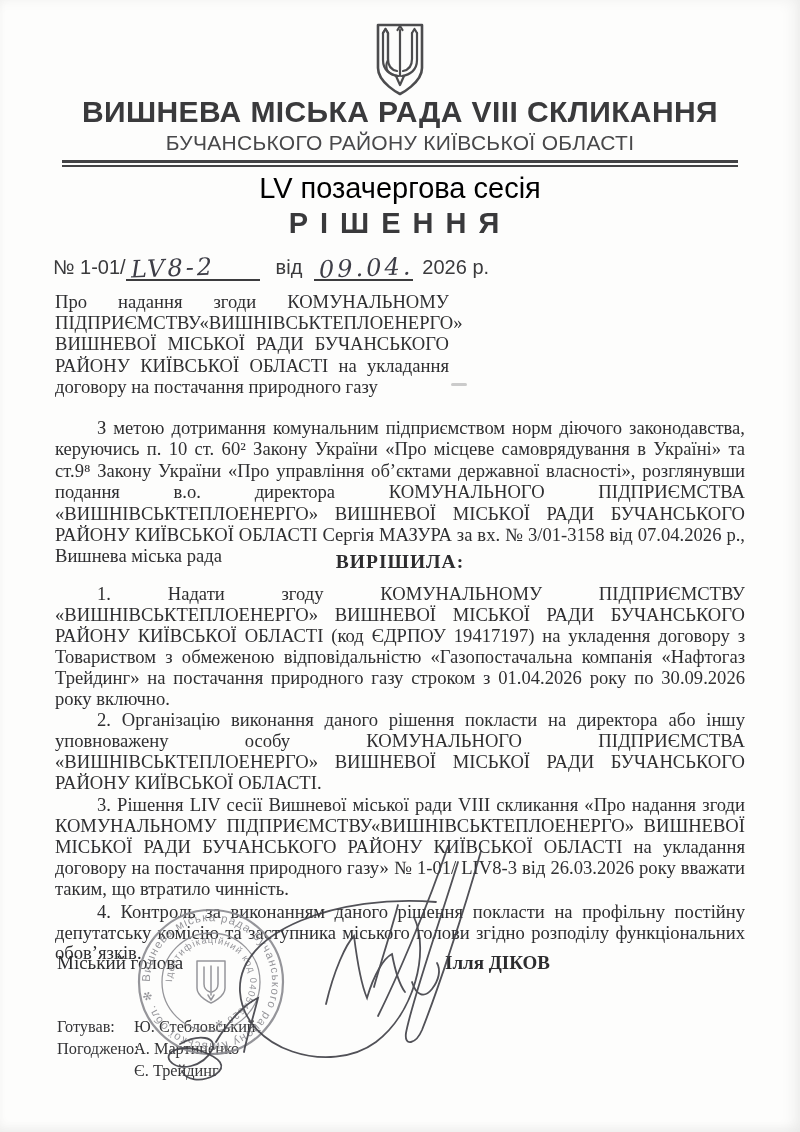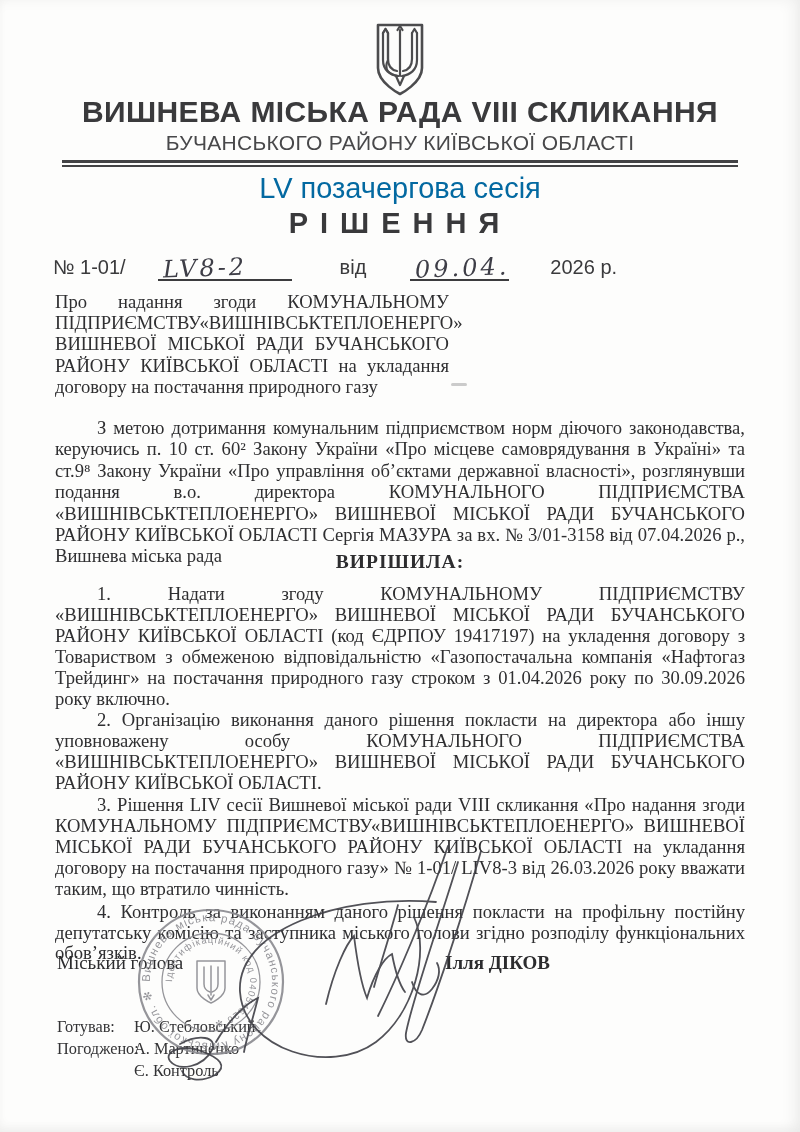--- a/index.html
+++ b/index.html
@@ -10,25 +10,25 @@
     box-shadow: inset -7px 0 14px rgba(0,0,0,0.05), inset 0 -5px 10px rgba(0,0,0,0.03);
   }
   .abs { position:absolute; }
   .center { left:0; width:100%; text-align:center; }
 
   
   .org-name   { top:95px;  font-family:"Liberation Sans", sans-serif; font-weight:bold; font-size:30px; letter-spacing:.4px; color:#3a3a3c; }
   .org-region { top:131px; font-family:"Liberation Sans", sans-serif; font-size:21px; color:#48484a; letter-spacing:.3px; }
   .rule { top:160px; left:62px; width:676px; height:2px; border-top:3px solid #434345; border-bottom:2px solid #434345; }
 
-  .session-title { top:172px; font-family:"Liberation Sans", sans-serif; font-size:29px; color:#0369a1; }
+  .session-title { top:172px; font-family:"Liberation Sans", sans-serif; font-size:29px; color:#000000; }
   .doc-type      { top:207px; font-family:"Liberation Sans", sans-serif; font-size:29px; font-weight:bold; color:#39393b; letter-spacing:12px; box-sizing:border-box; }
 
   
-  .number-line { top:252px; left:53px; font-family:"Liberation Sans", sans-serif; font-size:20px; color:#3a3a3c; display:flex; align-items:flex-end;gap:32px; }
+  .number-line { top:252px; left:53px; font-family:"Liberation Sans", sans-serif; font-size:20px; color:#3a3a3c; display:flex; align-items:flex-end; }
   .number-line .static { line-height:27px; white-space:pre; }
   .blank { display:inline-block; height:27px; border-bottom:2px solid #3c3c3e; position:relative; }
   .blank-num  { width:134px; }
   .blank-date { width:99px; margin-left:12px; }
   .hand { position:absolute; left:5px; bottom:-3px; font-family:"DejaVu Serif", serif; font-style:italic;
           font-size:24px; letter-spacing:3px; color:#3e3e47; transform:rotate(-2deg); white-space:nowrap; }
 
   
   .subject  { top:291px; left:55px; width:394px; font-size:18.6px; line-height:21.2px; text-align:justify; }
   .preamble { top:417px; left:55px; width:690px; font-size:18.6px; line-height:21.4px; text-align:justify; text-indent:42px; }
@@ -106,21 +106,21 @@
   <div class="abs sig-name">Ілля ДІКОВ</div>
 
   <div class="abs footer">
     <div class="frow">
       <span class="flabel">Готував:</span><span>Ю. Стебловський</span>
     </div>
     <div class="frow">
       <span class="flabel">Погоджено:</span><span>А. Мартиненко</span>
     </div>
     <div class="frow">
-      <span class="flabel"></span><span>Є. Контроль</span>
+      <span class="flabel"></span><span>Є. Трейдинг</span>
     </div>
   </div>
 
   <svg class="abs stamp-svg" width="154" height="154" viewBox="0 0 154 154">
     <defs>
       <path id="ringPath" d="M 16 77 A 61 61 0 1 1 138 77 A 61 61 0 1 1 16 77"></path>
       <path id="innerPath" d="M 38 77 A 39 39 0 1 1 116 77 A 39 39 0 1 1 38 77"></path>
     </defs>
     <circle cx="77" cy="77" r="72" fill="none" stroke="#8d8d92" stroke-width="2.2"></circle>
     <circle cx="77" cy="77" r="49" fill="none" stroke="#8d8d92" stroke-width="1.3"></circle>

